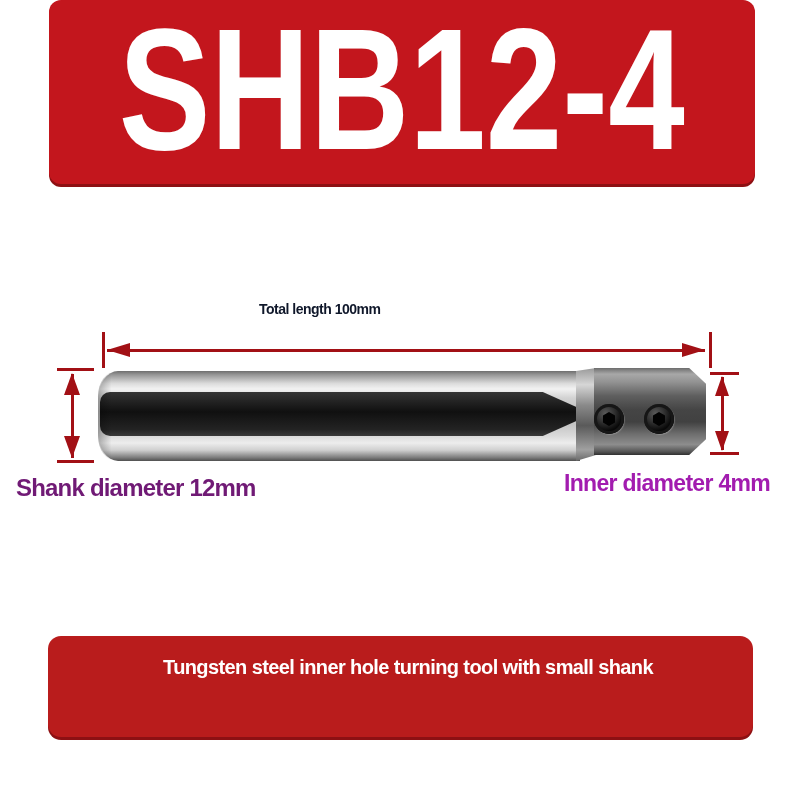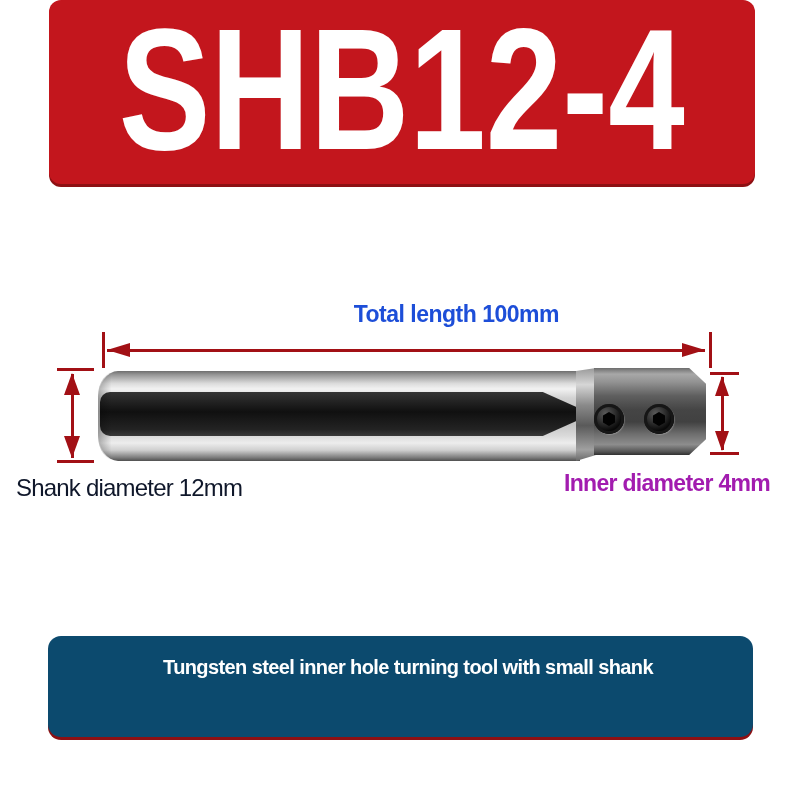--- a/index.html
+++ b/index.html
@@ -63,47 +63,47 @@
   
   .dim{position:absolute;background:#a21015;}
   .tri{position:absolute;width:0;height:0;}
   
   .tl-tick-left {left:102px;top:332px;width:3px;height:36px;}
   .tl-tick-right{left:709px;top:332px;width:3px;height:36px;}
   .tl-line{left:107px;top:349px;width:598px;height:3px;}
   .tl-arrow-left {left:107px;top:343px;border-top:7px solid transparent;border-bottom:7px solid transparent;border-right:23px solid #a21015;}
   .tl-arrow-right{left:682px;top:343px;border-top:7px solid transparent;border-bottom:7px solid transparent;border-left:23px solid #a21015;}
   .tl-label{
-    position:absolute;left:259px;top:301px;width:300px;text-align:right;
-    font-size:23px;font-weight:bold;color:#1d4ed8;letter-spacing:-0.5px;white-space:nowrap;
+    position:absolute;left:259px;top:301px;width:300px;text-align:left;
+    font-size:14px;font-weight:bold;color:#0f172a;letter-spacing:-0.5px;white-space:nowrap;
   }
   
   .sd-tick-top   {left:57px;top:368px;width:37px;height:3px;}
   .sd-tick-bottom{left:57px;top:460px;width:37px;height:3px;}
   .sd-line{left:71px;top:374px;width:3px;height:84px;}
   .sd-arrow-up  {left:64px;top:373px;border-left:8px solid transparent;border-right:8px solid transparent;border-bottom:22px solid #a21015;}
   .sd-arrow-down{left:64px;top:436px;border-left:8px solid transparent;border-right:8px solid transparent;border-top:22px solid #a21015;}
   .sd-label{
-    position:absolute;left:16px;top:474px;font-size:24px;font-weight:normal;
-    color:#0f172a;letter-spacing:-0.8px;white-space:nowrap;
+    position:absolute;left:16px;top:474px;font-size:24px;font-weight:bold;
+    color:#701a75;letter-spacing:-0.8px;white-space:nowrap;
   }
   
   .id-tick-top   {left:710px;top:372px;width:29px;height:3px;}
   .id-tick-bottom{left:710px;top:452px;width:29px;height:3px;}
   .id-line{left:721px;top:377px;width:3px;height:73px;}
   .id-arrow-up  {left:715px;top:376px;border-left:7px solid transparent;border-right:7px solid transparent;border-bottom:20px solid #a21015;}
   .id-arrow-down{left:715px;top:431px;border-left:7px solid transparent;border-right:7px solid transparent;border-top:20px solid #a21015;}
   .id-label{
     position:absolute;left:564px;top:470px;font-size:23px;font-weight:bold;
     color:#a21caf;letter-spacing:-0.7px;white-space:nowrap;
   }
   
   .footer-banner{
     position:absolute;left:48px;top:636px;width:705px;height:101px;
-    background:#0c4a6e;border-radius:13px;box-shadow:0 3px 0 #8d1013;
+    background:#b91c1c;border-radius:13px;box-shadow:0 3px 0 #8d1013;
   }
   .footer-text{position:absolute;left:115px;top:19px;width:505px;color:#ffffff;}
   .footer-text p{
     margin:0;font-size:20px;font-weight:bold;line-height:24px;letter-spacing:-0.6px;
   }
   .footer-text p.first{margin-bottom:8px;}
 </style>
 </head>
 <body>
 

